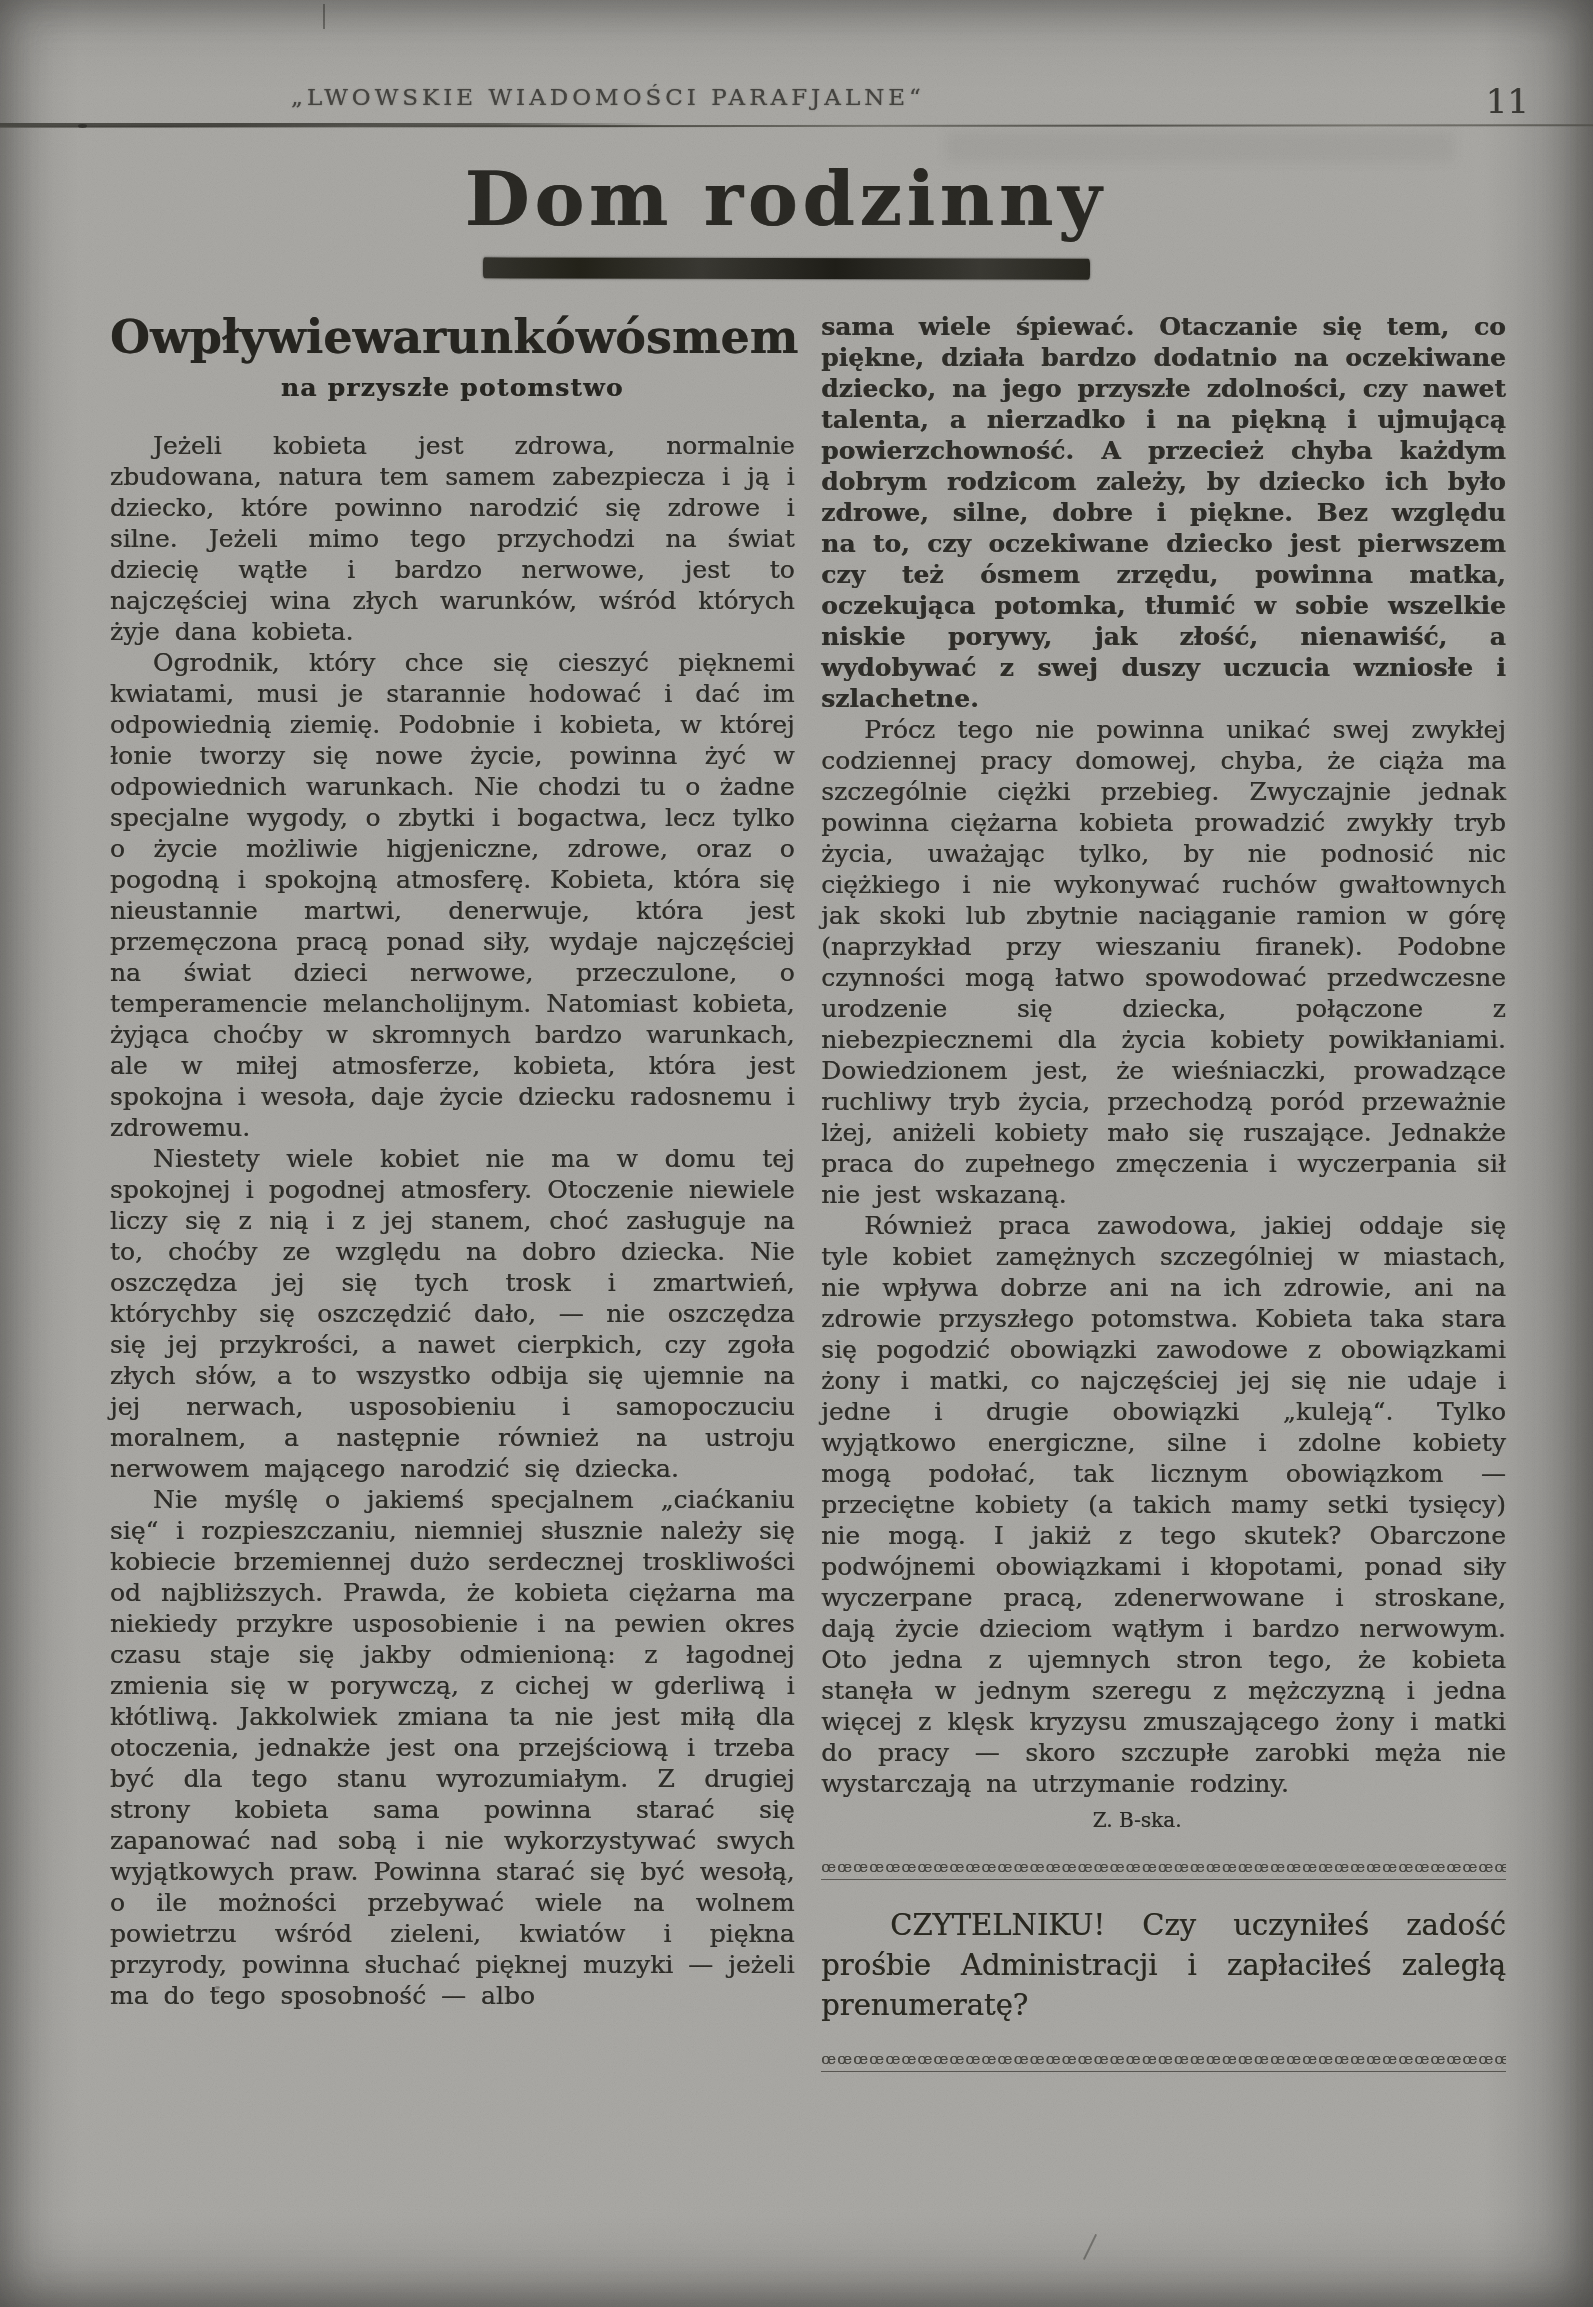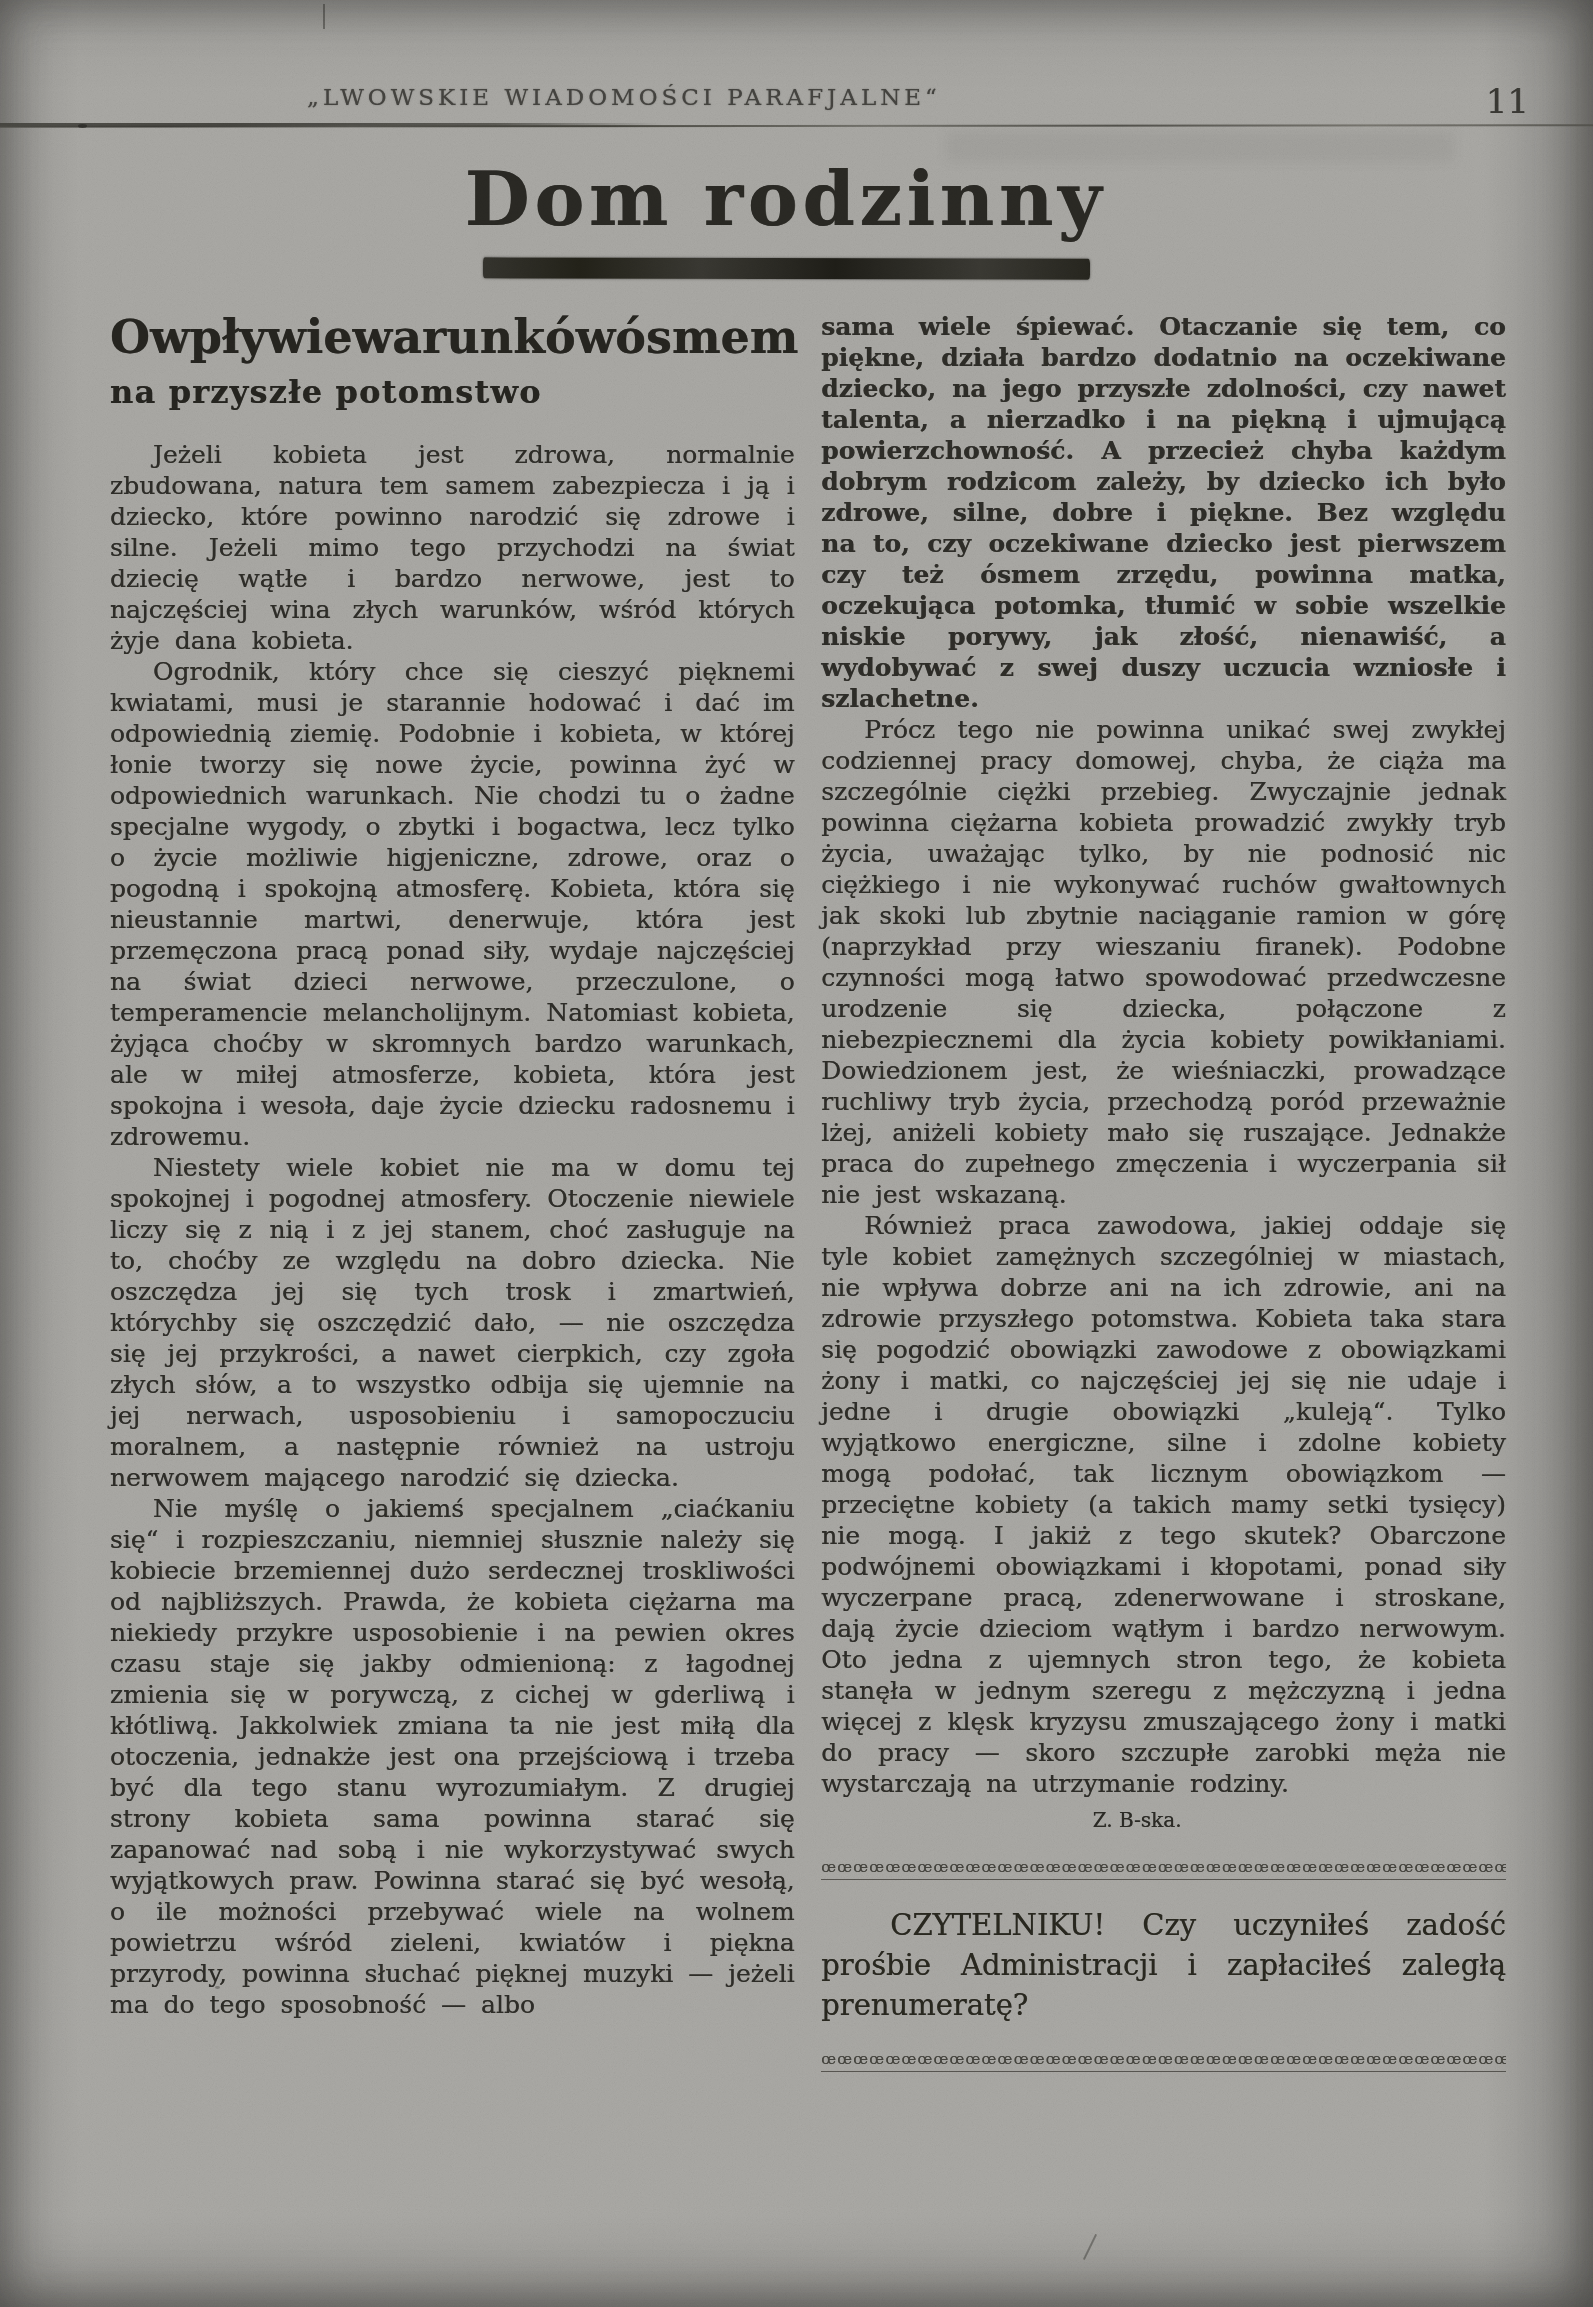--- a/index.html
+++ b/index.html
@@ -21,21 +21,21 @@
     font-family: "DejaVu Serif", "Liberation Serif", serif;
     color: #2e2d28;
     overflow: hidden;
   }
   .ink {
     text-shadow: 0.3px 0.3px 0.6px rgba(40,39,34,.55), -0.2px -0.2px 0.5px rgba(40,39,34,.30);
   }
 
   
   .masthead {
-    position: absolute; top: 84px; left: 307px;
+    position: absolute; top: 84px; left: 291px;
     font-size: 23px; font-weight: 400;
     letter-spacing: 4px; color: #454440;
     text-shadow: 0 0 1.2px rgba(70,70,64,.75);
     white-space: nowrap;
   }
   .pagenum {
     position: absolute; top: 81px; right: 65px;
     font-size: 34px; color: #3a3934;
   }
   .header-rule { position: absolute; top: 123px; left: 0; width: 1594px; height: 7px; }
@@ -82,22 +82,22 @@
   .article-title {
     margin: 0 0 3.5px 0;
     font-size: 46px; font-weight: 700; color: #262520;
     text-align: justify; text-align-last: justify;
     line-height: 1.15; white-space: nowrap;
     display: flex; justify-content: space-between;
   }
   .article-title span { display: inline-block; }
   .article-subtitle {
     margin: 9.2px 0 28px 0;
-    font-size: 32px; font-weight: 700; color: #262520;
-    text-align: left; letter-spacing: 1.2px;
+    font-size: 25px; font-weight: 700; color: #262520;
+    text-align: center; letter-spacing: 1.2px;
   }
 
   .col p {
     margin: 0;
     font-size: 25px; line-height: 31px;
     text-align: justify;
     text-indent: 43px;
     word-spacing: 0.28em;
   }
   .col p.no-indent { text-indent: 0; font-weight: bold; }

